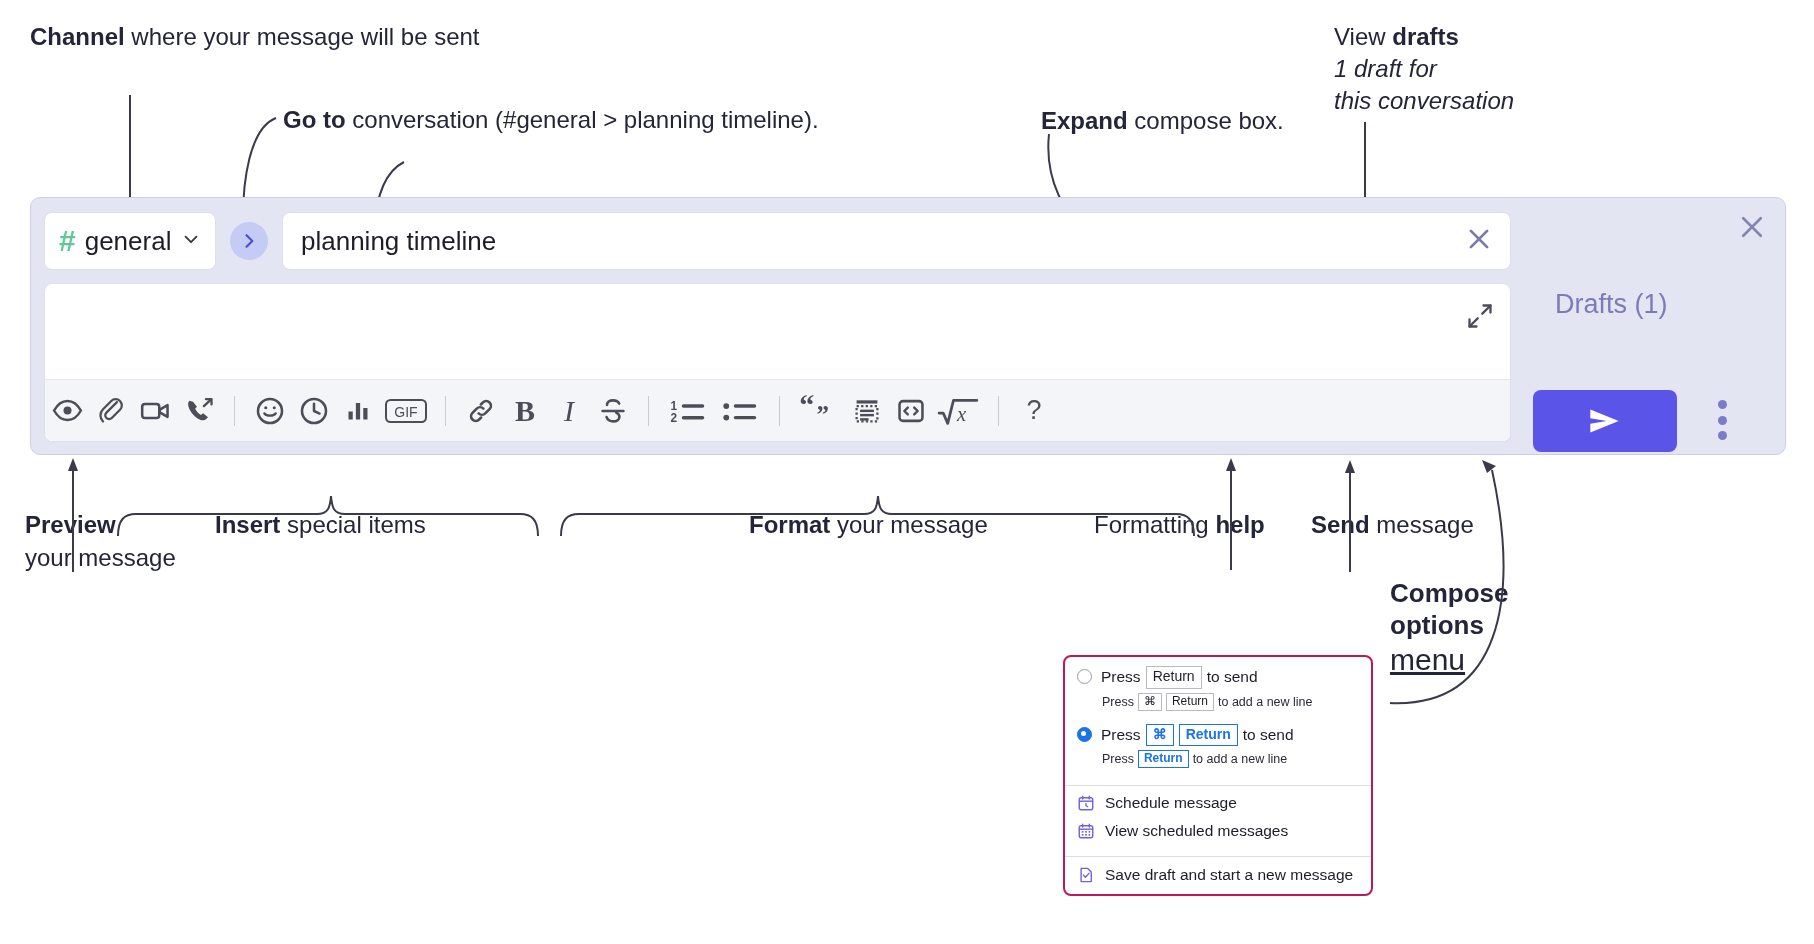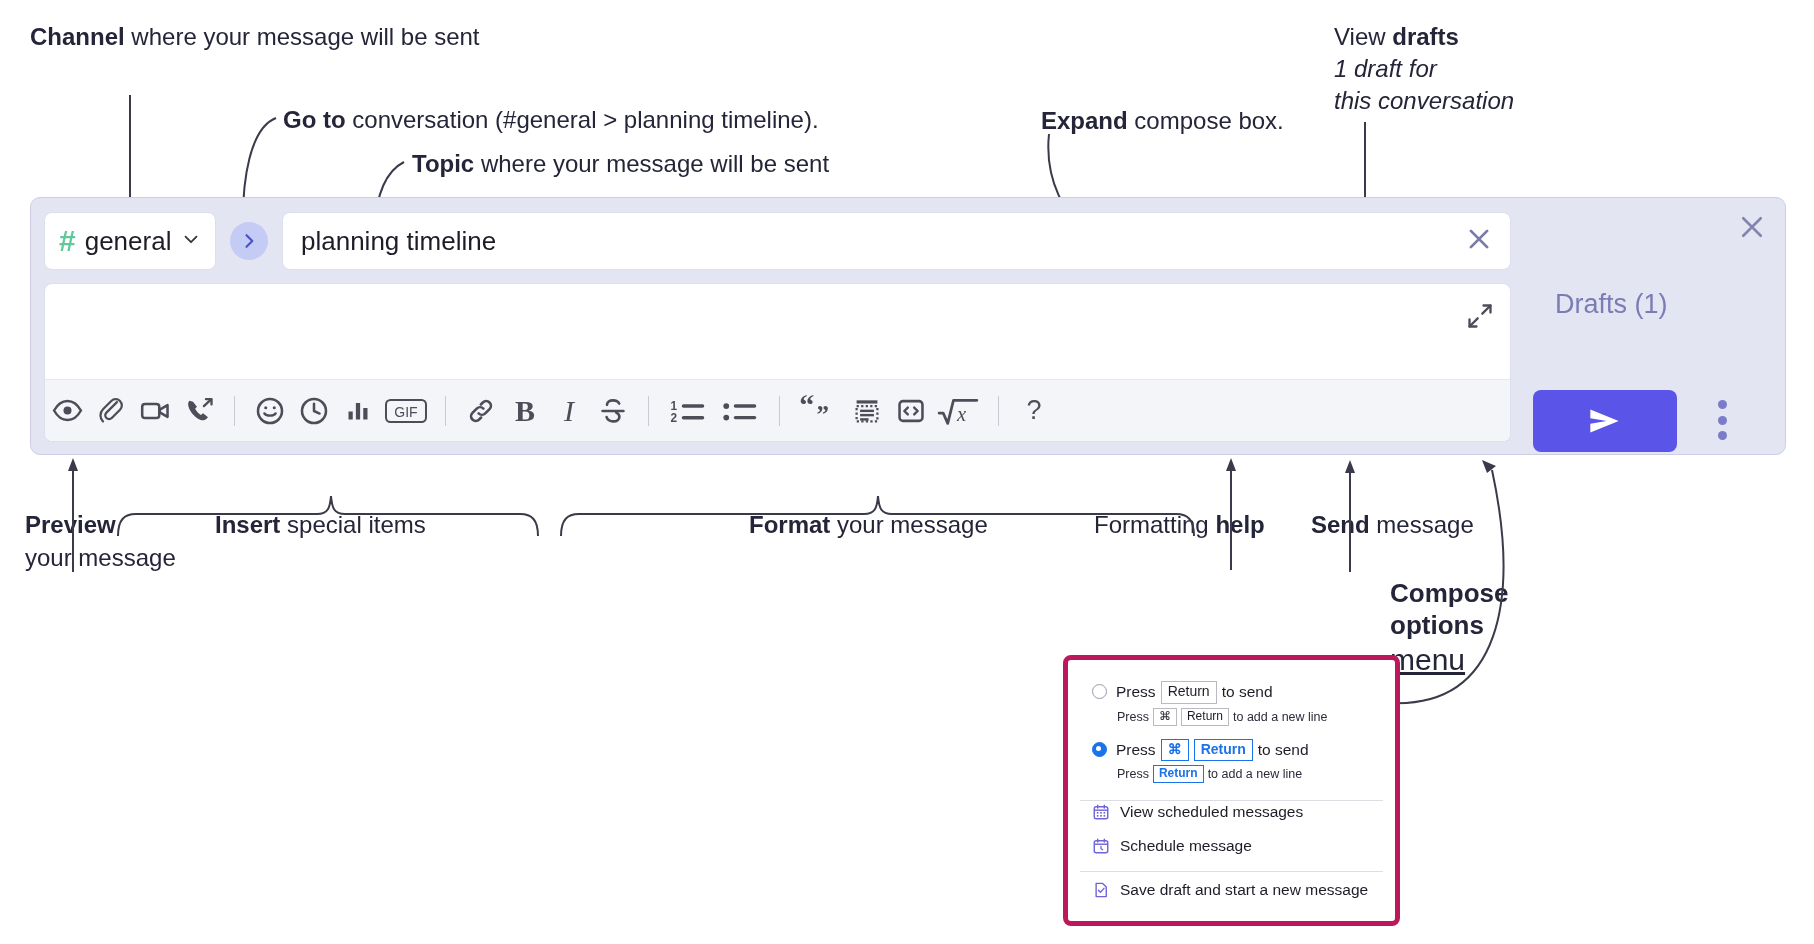--- a/index.html
+++ b/index.html
@@ -136,25 +136,25 @@
     display: flex; flex-direction: column;
     align-items: center; justify-content: space-between;
     padding: 4px 0;
   }
   .dot { width: 9px; height: 9px; border-radius: 50%; background: #7b7cc9; }
 
   
   #menu {
     position: absolute;
     left: 1063px; top: 655px;
-    width: 337px;
+    width: 310px;
     background: #fff;
-    border: 5px solid #be185d;
+    border: 2px solid #be185d;
     border-radius: 8px;
-    padding: 12px;
+    padding: 0;
     font-size: 15px;
     color: #1d1d28;
   }
   .opt { padding: 9px 12px 4px 12px; display: flex; align-items: flex-start; gap: 9px; }
   .radio {
     width: 15px; height: 15px; border-radius: 50%;
     border: 1.6px solid #9a9aa8; background: #fff;
     flex: 0 0 auto; margin-top: 3px;
     position: relative;
   }
@@ -186,21 +186,20 @@
 </style>
 </head>
 <body>
 
 <div id="root">
 
   <div class="anno a-lg" style="left:30px; top:22px;"><b>Channel</b><span> where your message will be sent</span></div>
 
   <div class="anno a-lg" style="left:283px; top:105px;"><b>Go to</b><span> conversation (#general &gt; planning timeline).</span></div>
 
-  <div class="anno a-lg" style="left:412px; top:149px;"><b>Topic</b><span> where your message will be sent</span></div>
 
   <div class="anno a-lg" style="left:1041px; top:106px;"><b>Expand</b><span> compose box.</span></div>
 
   <div class="anno a-lg" style="left:1334px; top:22px;"><span>View </span><b>drafts</b></div>
   <div class="anno a-lg" style="left:1334px; top:54px;"><i>1 draft for</i></div>
   <div class="anno a-lg" style="left:1334px; top:86px;"><i>this conversation</i></div>
 
   <div class="anno a-lg" style="left:25px; top:510px;"><b>Preview</b></div>
   <div class="anno a-lg" style="left:25px; top:543px;"><span>your message</span></div>
 
@@ -508,47 +507,47 @@
         <span class="opt-sub">
           <span>Press</span>
           <span class="key blue">Return</span>
           <span>to add a new line</span>
         </span>
       </span>
     </div>
 
     <div class="menu-div"></div>
 
+    <div class="mrow">
+      <svg width="18" height="18" viewBox="0 0 24 24">
+        <rect x="3" y="5" width="18" height="16" rx="2.6" stroke="#6f63d8" stroke-width="1.9" fill="none"></rect>
+        <path d="M3 9.6 L21 9.6" stroke="#6f63d8" stroke-width="1.9"></path>
+        <path d="M7.6 3 L7.6 6.6 M16.4 3 L16.4 6.6" stroke="#6f63d8" stroke-width="1.9" stroke-linecap="round"></path>
+        <path d="M12 12.6 L12 15.6 L14.2 16.8" stroke="#6f63d8" stroke-width="1.7" fill="none" stroke-linecap="round"></path>
+      </svg>
+      <span>Schedule message</span>
+    </div>
+
     <div class="mrow" style="padding-top:2px;">
       <svg width="18" height="18" viewBox="0 0 24 24">
         <rect x="3" y="5" width="18" height="16" rx="2.6" stroke="#6f63d8" stroke-width="1.9" fill="none"></rect>
         <path d="M3 9.6 L21 9.6" stroke="#6f63d8" stroke-width="1.9"></path>
         <path d="M7.6 3 L7.6 6.6 M16.4 3 L16.4 6.6" stroke="#6f63d8" stroke-width="1.9" stroke-linecap="round"></path>
         <g fill="#6f63d8">
           <rect x="6.4" y="12" width="2.2" height="2.2"></rect>
             <rect x="10.9" y="12" width="2.2" height="2.2"></rect>
             <rect x="15.4" y="12" width="2.2" height="2.2"></rect>
           <rect x="6.4" y="16" width="2.2" height="2.2"></rect>
             <rect x="10.9" y="16" width="2.2" height="2.2"></rect>
             <rect x="15.4" y="16" width="2.2" height="2.2"></rect>
         </g>
       </svg>
       <span>View scheduled messages</span>
     </div>
 
-    <div class="mrow">
-      <svg width="18" height="18" viewBox="0 0 24 24">
-        <rect x="3" y="5" width="18" height="16" rx="2.6" stroke="#6f63d8" stroke-width="1.9" fill="none"></rect>
-        <path d="M3 9.6 L21 9.6" stroke="#6f63d8" stroke-width="1.9"></path>
-        <path d="M7.6 3 L7.6 6.6 M16.4 3 L16.4 6.6" stroke="#6f63d8" stroke-width="1.9" stroke-linecap="round"></path>
-        <path d="M12 12.6 L12 15.6 L14.2 16.8" stroke="#6f63d8" stroke-width="1.7" fill="none" stroke-linecap="round"></path>
-      </svg>
-      <span>Schedule message</span>
-    </div>
-
     <div class="menu-div"></div>
 
     <div class="mrow" style="padding-top:9px;">
       <svg width="18" height="18" viewBox="0 0 24 24">
         <path d="M5.5 3.2 L14.2 3.2 L19 8 L19 20.8 L5.5 20.8 Z" stroke="#6f63d8" stroke-width="1.85" fill="none" stroke-linejoin="round"></path>
         <path d="M8.6 12.4 L11.2 15 L16 9.8" stroke="#6f63d8" stroke-width="1.85" fill="none" stroke-linecap="round" stroke-linejoin="round"></path>
       </svg>
       <span>Save draft and start a new message</span>
     </div>
 

